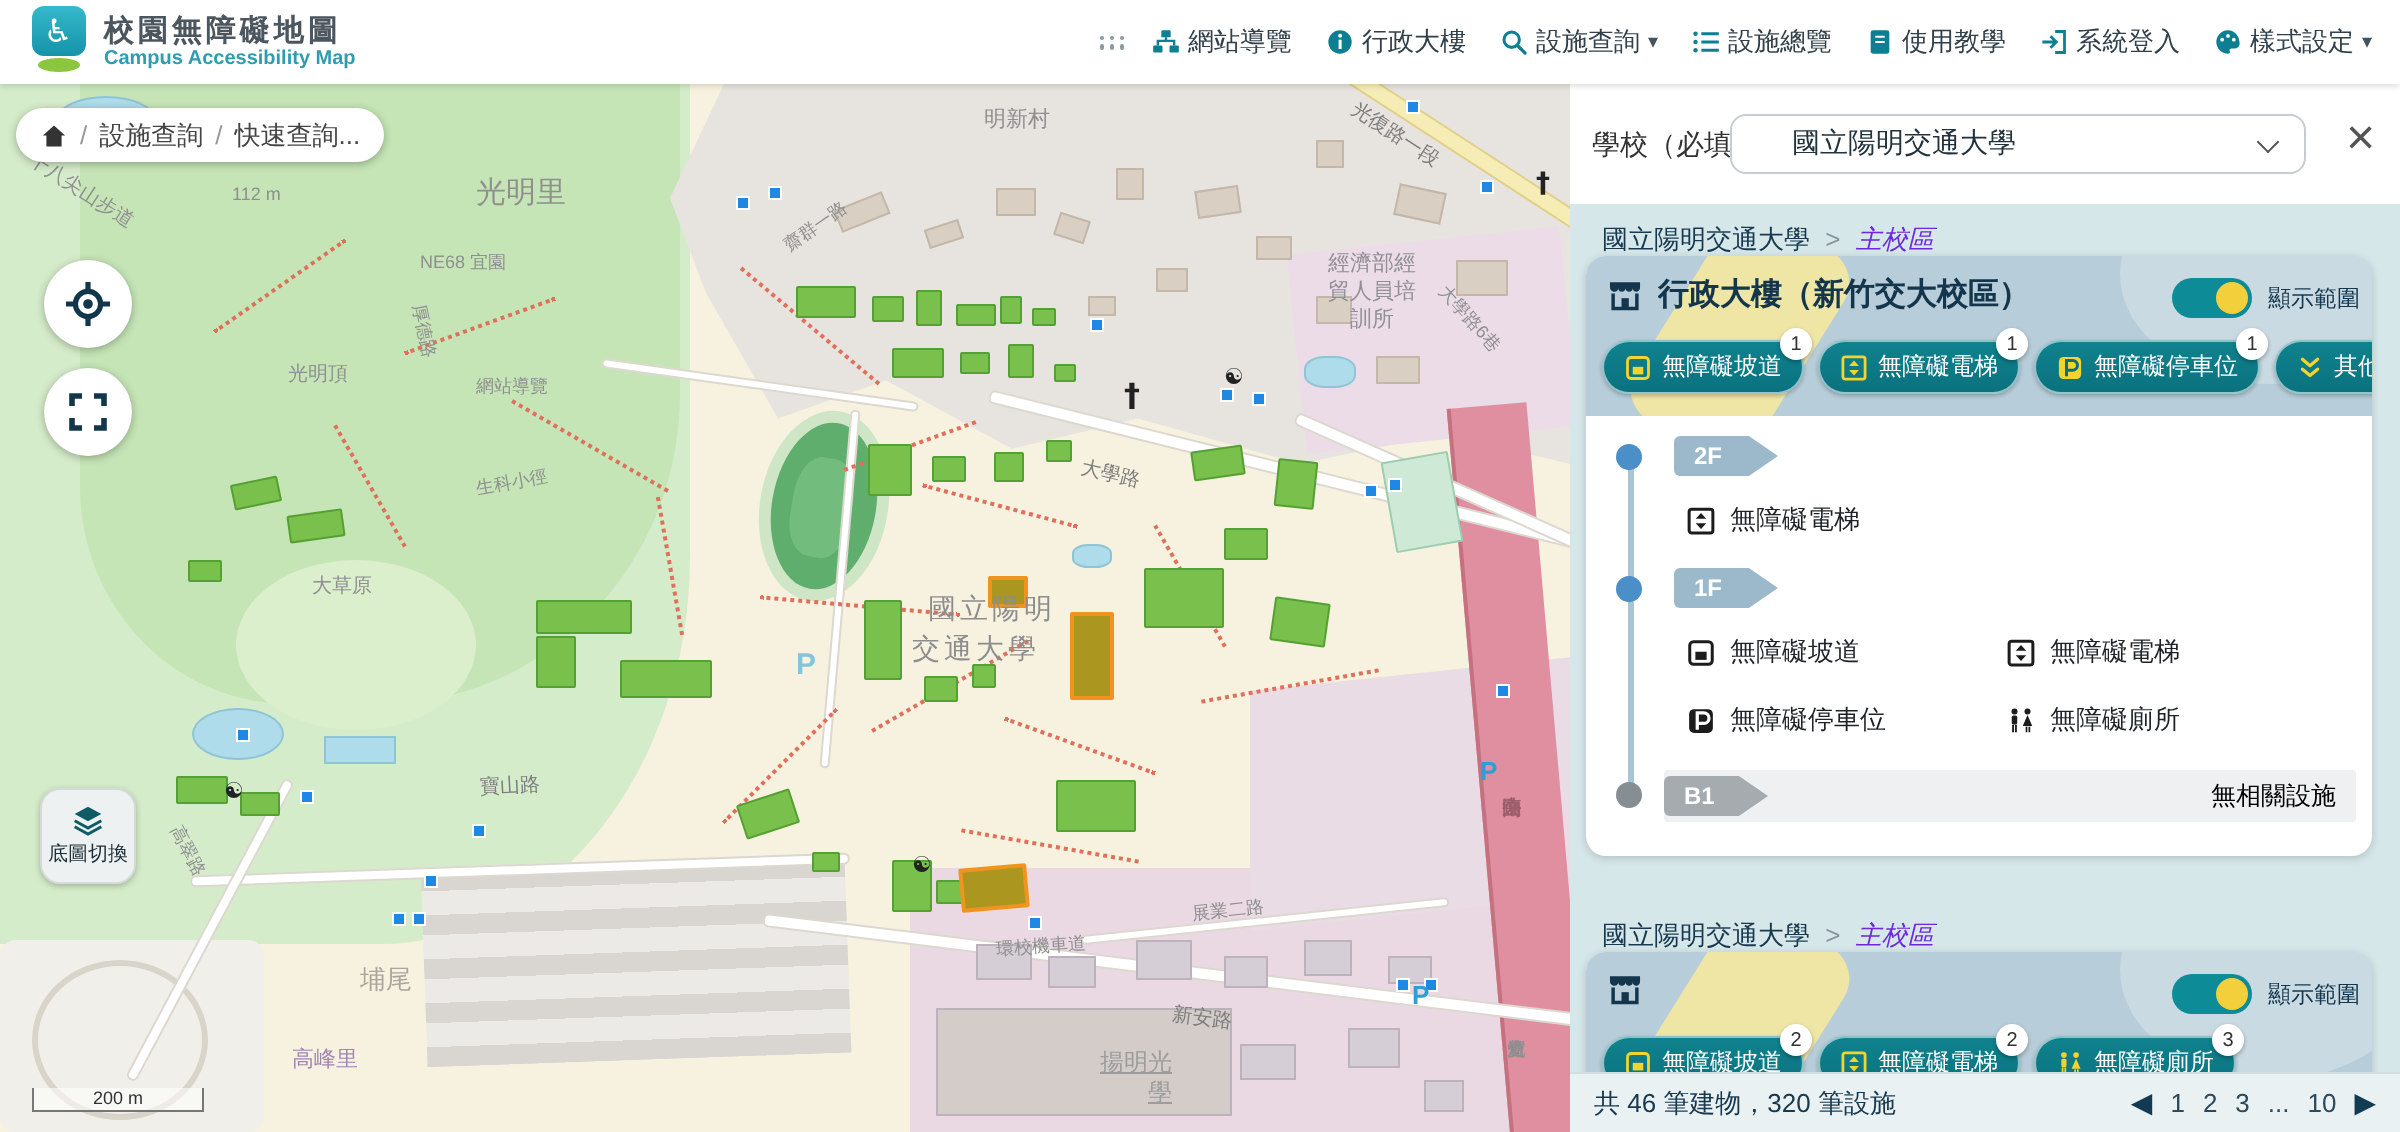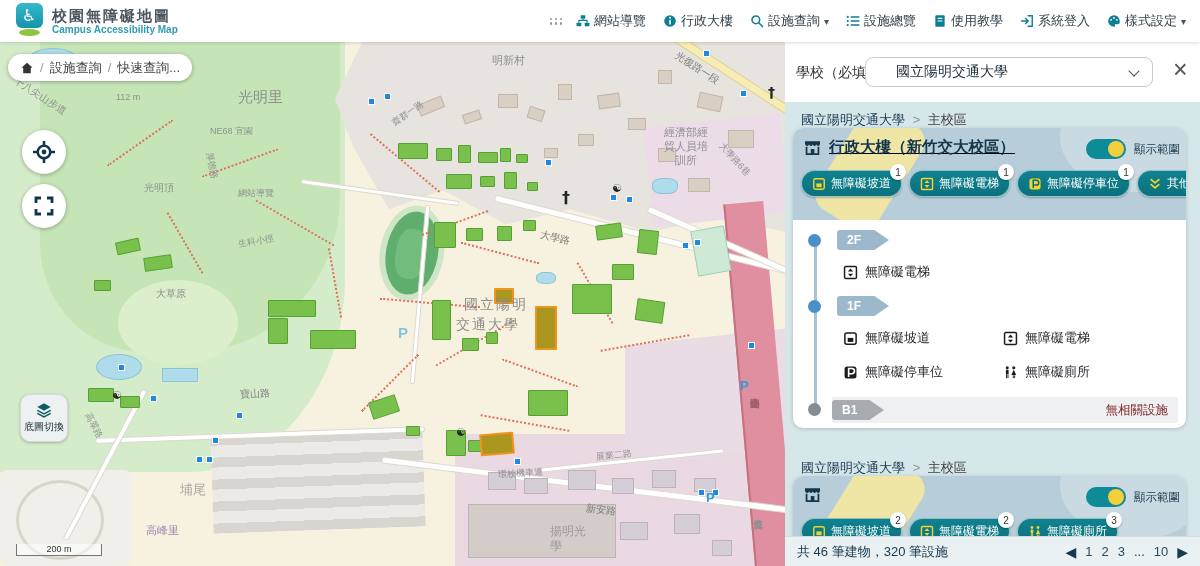--- a/index.html
+++ b/index.html
@@ -72,25 +72,25 @@
   #school-select { position:absolute; left:80px; top:15px; width:288px; height:30px; background:#fff;
     border:1px solid #c6cdd2; border-radius:8px; font-size:14px; color:#23333d; display:flex;
     align-items:center; padding-left:30px; cursor:pointer; }
   .sel-caret { position:absolute; right:14px; top:9px; width:8px; height:8px;
     border-right:1.8px solid #555; border-bottom:1.8px solid #555; transform:rotate(45deg); }
   #panel-close { position:absolute; left:388px; top:14px; font-size:25px; color:#555; cursor:pointer; line-height:26px; }
 
   .grp { position:absolute; left:16px; font-size:13px; z-index:5; }
   .grp .p { color:#17384e; cursor:pointer; }
   .grp .s { color:#8a949a; margin:0 4px; }
-  .grp .c { color:#404040; cursor:pointer; }
+  .grp .c { color:#6d28d9; cursor:pointer;font-style:italic; }
 
   .card { position:absolute; left:8px; width:393px; background:#fff; border-radius:10px;
     box-shadow:0 1px 4px rgba(0,0,0,.18); overflow:hidden; z-index:5; }
-  .chead { position:relative; height:92px; background:#b7cdd9; overflow:hidden;text-decoration:underline; }
+  .chead { position:relative; height:80px; background:#b7cdd9; overflow:hidden; }
   .chead::before { content:""; position:absolute; right:-24px; top:-46px; width:150px; height:110px;
     border-radius:50%; background:#c9dae3; }
   .chead::after { content:""; position:absolute; left:42px; top:-20px; width:70px; height:120px;
     background:#efe5a5; transform:rotate(32deg); border-radius:18px; }
   .trow { position:relative; display:flex; align-items:center; gap:7px; padding:9px 10px 0 10px; z-index:2; }
   .trow svg { width:19px; height:19px; color:#14364c; flex:none; }
   .ctitle { font-size:15.5px; font-weight:bold; color:#14364c; white-space:nowrap; overflow:hidden; }
   .card2 .ctitle { max-width:268px; }
   .toggle { position:absolute; right:60px; top:11px; width:40px; height:20px; border-radius:10px;
     background:#0d8b97; z-index:3; cursor:pointer; }
@@ -113,21 +113,21 @@
   .ftag { display:inline-block; min-width:52px; padding:3px 16px 3px 10px; background:#9cb9cc; color:#fff;
     font-weight:bold; font-size:12px; border-radius:3px;
     clip-path:polygon(0 0,72% 0,100% 50%,72% 100%,0 100%); cursor:pointer; }
   .ftag.gray { background:#a6abb0; }
   .fitem { display:flex; align-items:center; gap:7px; font-size:13px; color:#1f2328; cursor:pointer; }
   .fitem svg { width:15px; height:15px; color:#1c1c1c; flex:none; }
   .item-single { margin:13px 0 15px 6px; }
   .grid2 { display:grid; grid-template-columns:160px 160px; grid-row-gap:16px; margin:13px 0 16px 6px; }
   .b1row { position:relative; margin-left:-5px; margin-right:-2px; background:#eef0f1; height:26px;
     display:flex; align-items:center; justify-content:space-between; padding-right:10px; border-radius:2px; }
-  .b1row .empty { font-size:12.5px; color:#7f1d1d; }
+  .b1row .empty { font-size:12.5px; color:#000000; }
 
   #pfoot { position:absolute; left:0; top:494px; width:415px; height:30px; background:#e9f1f3;
     border-top:1px solid #d2dee2; display:flex; align-items:center; padding:0 12px; z-index:30; }
   #pfoot .summary { font-size:13px; color:#17384e; }
   .pager { margin-left:auto; display:flex; align-items:center; gap:9px; font-size:13px; color:#2c4a5e; }
   .pgarrow { font-size:14px; color:#123a52; cursor:pointer; }
   .pgnum { cursor:pointer; }
 </style>
 </head>
 <body>
@@ -456,21 +456,21 @@
   <span class="mlb" style="left:238px;top:146px;font-size:9px;">網站導覽</span>
   <span class="mlb" style="left:464px;top:254px;font-size:14px;letter-spacing:2px;color:#8d8d8d;">國立陽明</span>
   <span class="mlb" style="left:456px;top:274px;font-size:14px;letter-spacing:2px;color:#8d8d8d;">交通大學</span>
   <span class="mlb" style="left:144px;top:140px;font-size:10px;">光明頂</span>
   <span class="mlb" style="left:156px;top:246px;font-size:10px;">大草原</span>
   <span class="mlb" style="left:238px;top:194px;font-size:9px;transform:rotate(-10deg);">生科小徑</span>
   <span class="mlb" style="left:240px;top:346px;font-size:10px;transform:rotate(-3deg);color:#7d7d7d;">寶山路</span>
   <span class="mlb" style="left:586px;top:462px;font-size:10px;transform:rotate(7deg);color:#7d7d7d;">新安路</span>
   <span class="mlb" style="left:180px;top:440px;font-size:13px;color:#aaa69e;">埔尾</span>
   <span class="mlb" style="left:146px;top:482px;font-size:11px;color:#a186b4;text-align:right;">高峰里</span>
-  <span class="mlb" style="left:550px;top:482px;font-size:12px;text-align:left;color:#9c9c9c;">揚明光
+  <span class="mlb" style="left:550px;top:482px;font-size:12px;text-align:right;color:#9c9c9c;text-decoration:underline;">揚明光
 學</span>
   <span class="mlb" style="left:748px;top:348px;font-size:10px;writing-mode:vertical-rl;color:#9c5f6b;">中山高速公路</span>
   <span class="mlb" style="left:752px;top:470px;font-size:9px;writing-mode:vertical-rl;">新竹交流道</span>
   <span class="mlb" style="left:198px;top:118px;font-size:9px;transform:rotate(78deg);">厚德路</span>
   <span class="mlb" style="left:10px;top:48px;font-size:10px;transform:rotate(33deg);">十八尖山步道</span>
   <span class="mlb" style="left:210px;top:84px;font-size:9px;">NE68 宜園</span>
   <span class="mlb" style="left:714px;top:112px;font-size:9px;transform:rotate(48deg);">大學路6巷</span>
   <span class="mlb" style="left:80px;top:378px;font-size:9px;transform:rotate(62deg);">高翠路</span>
   <span class="mlb" style="left:596px;top:408px;font-size:9px;transform:rotate(-6deg);">展業二路</span>
   <span class="mlb" style="left:498px;top:426px;font-size:9px;transform:rotate(-4deg);">環校機車道</span>

